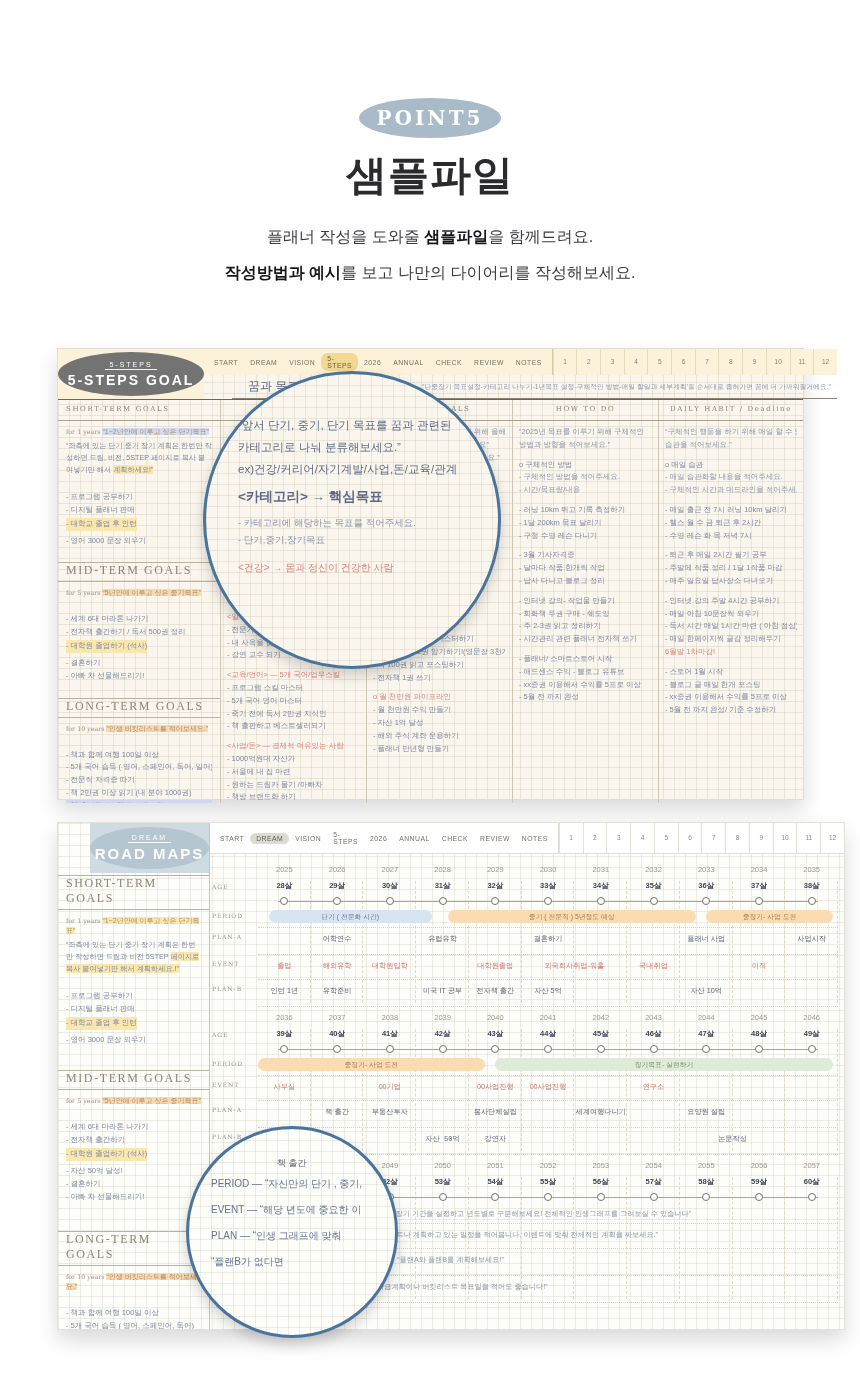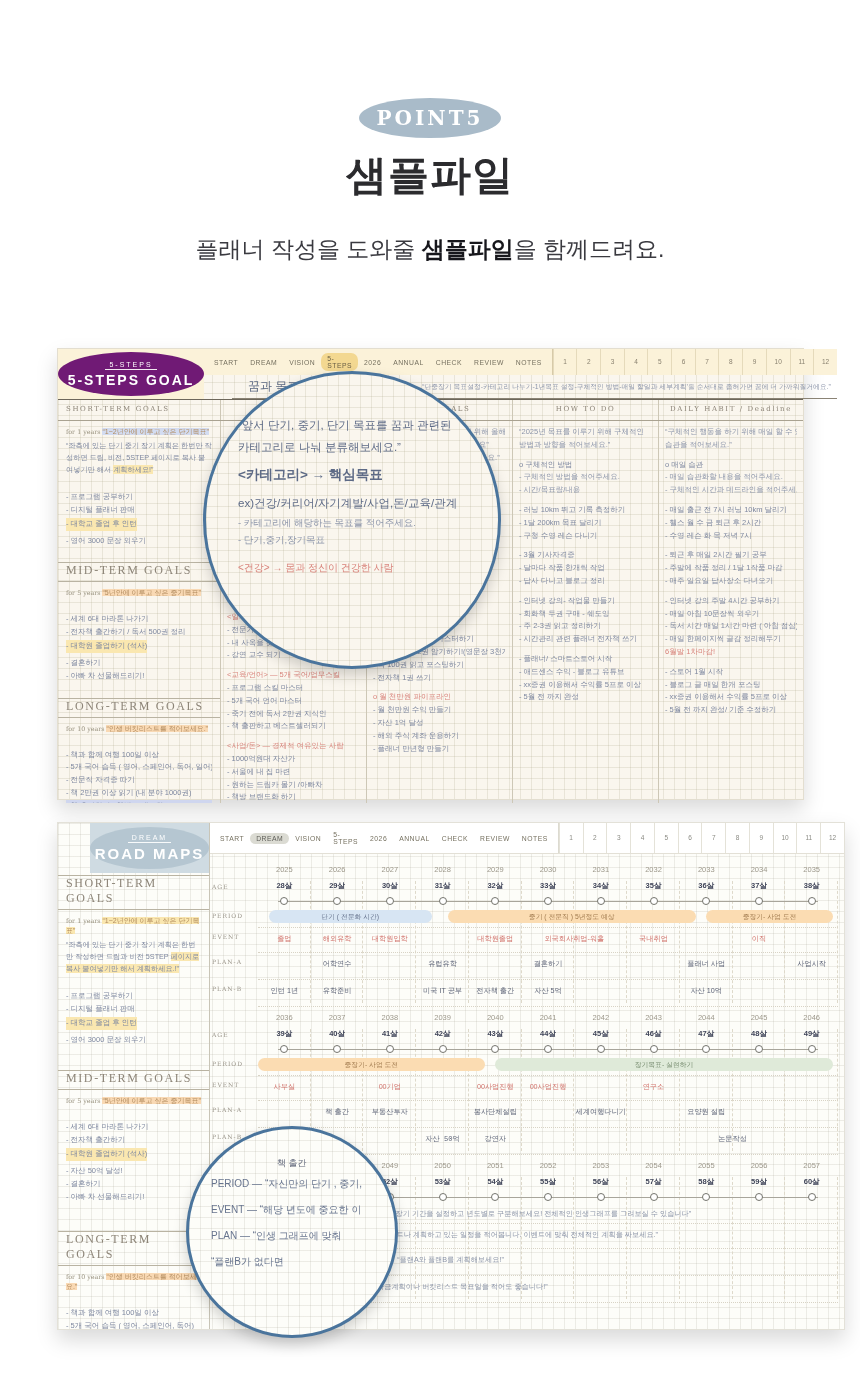--- a/index.html
+++ b/index.html
@@ -4,21 +4,21 @@
 <style>
   html,body{margin:0;padding:0;background:#fff;}
   .stage{position:relative;width:860px;height:1375px;background:#ffffff;overflow:hidden;
          font-family:"Liberation Sans",sans-serif;}
   
   .hdr{position:absolute;left:0;right:0;top:0;text-align:center;}
   .point-badge{display:inline-block;margin-top:98px;width:142px;height:40px;border-radius:50%;
        background:#a9bbc9;color:#fff;font-family:"DejaVu Serif",serif;font-weight:bold;
        font-size:20px;line-height:40px;letter-spacing:3px;}
   .page-title{margin-top:10px;font-size:41px;font-weight:800;color:#2b2b2e;letter-spacing:1px;}
-  .intro{margin-top:28px;font-size:23px;color:#3a3a40;line-height:36px;}
+  .intro{margin-top:16px;font-size:16px;color:#3a3a40;line-height:36px;}
   .intro b{color:#17171c;}
   
   .paper-grid{background-color:#faf6ee;background-image:
       linear-gradient(rgba(190,182,158,.28) 1px,transparent 1px),
       linear-gradient(90deg,rgba(190,182,158,.28) 1px,transparent 1px);
       background-size:11px 11px;}
   .paper-grid2{background-color:#fdfdf9;background-image:
       linear-gradient(rgba(185,183,170,.25) 1px,transparent 1px),
       linear-gradient(90deg,rgba(185,183,170,.25) 1px,transparent 1px);
       background-size:11px 11px;}
@@ -30,21 +30,21 @@
   .li.hl-yellow{background:#fae7b0;display:inline-block;}
   .hl-blue{background:#d3dcf1;}
   .hl-yellow{background:#fae7b0;}
   .hl-orange{background:#f9d9b4;}
   .hl-lav{background:#cfd6ef;}
   
   .p1{position:absolute;left:57px;top:348px;width:747px;height:452px;box-sizing:border-box;
       border:1px solid #e3ded0;box-shadow:0 10px 20px rgba(0,0,0,.15);}
   .p1-head{display:flex;height:50px;}
   .p1-badgecell{width:162px;background:#fbf2d9;display:flex;align-items:center;justify-content:center;}
-  .badge-ellipse{width:146px;height:44px;border-radius:50%;background:#701a75;color:#fff;
+  .badge-ellipse{width:146px;height:44px;border-radius:50%;background:#737373;color:#fff;
       text-align:center;display:flex;flex-direction:column;justify-content:center;}
   .badge-top{font-size:7px;letter-spacing:2px;border-bottom:1px solid rgba(255,255,255,.9);
       display:inline-block;margin:0 auto;padding:0 4px 1px;}
   .badge-main{font-size:14px;letter-spacing:2px;margin-top:2px;font-weight:bold;}
   .p1-headright{flex:1;display:flex;flex-direction:column;}
   .navbar{display:flex;align-items:center;height:26px;background:#fbf2d9;}
   .nav-items{flex:1;display:flex;justify-content:space-around;align-items:center;padding:0 4px;}
   .nav-it{font-size:6.8px;color:#75705f;letter-spacing:.5px;padding:2px 6px;border-radius:7px;cursor:pointer;}
   .p1 .nav-it.active{background:#f3d891;color:#6b6046;}
   .months{display:flex;width:284px;height:100%;border-left:1px solid rgba(150,130,80,.35);}
@@ -126,20 +126,21 @@
 </head>
 <body>
 
 <div class="stage">
 
   <div class="hdr">
     <div class="point-badge">POINT5</div>
     <div class="page-title">샘플파일</div>
     <div class="intro">
       <div><span>플래너 작성을 도와줄 </span><b>샘플파일</b><span>을 함께드려요.</span></div>
+      <div><b>작성방법과 예시</b><span>를 보고 나만의 다이어리를 작성해보세요.</span></div>
     </div>
   </div>
 
   <div class="p1 paper-grid">
     <div class="p1-head">
       <div class="p1-badgecell">
         <div class="badge-ellipse">
           <span class="badge-top">5-STEPS</span>
           <span class="badge-main">5-STEPS GOAL</span>
         </div>
@@ -302,22 +303,22 @@
           <div class="li gap">- 스토어 1월 시작</div>
           <div class="li ">- 블로그 글 매일 한개 포스팅</div>
           <div class="li ">- xx증권 이용해서 수익률 5프로 이상</div>
           <div class="li ">- 5월 전 까지 완성/ 기준 수정하기</div>
         </div>
     </div>
 
     <div class="mag mag1 paper-grid">
         <div class="li m-big">“앞서 단기, 중기, 단기 목표를 꿈과 관련된</div>
         <div class="li m-big">카테고리로 나눠 분류해보세요.”</div>
+        <div class="li m-big">ex)건강/커리어/자기계발/사업,돈/교육/관계</div>
         <div class="li m-head">&lt;카테고리&gt; → 핵심목표</div>
-        <div class="li m-big">ex)건강/커리어/자기계발/사업,돈/교육/관계</div>
         <div class="li m-sm">- 카테고리에 해당하는 목표를 적어주세요.</div>
         <div class="li m-sm">- 단기,중기,장기목표</div>
         <div class="li m-red">&lt;건강&gt; → 몸과 정신이 건강한 사람</div>
       </div>
   </div>
 
   <div class="p2 paper-grid2">
     <div class="p2-left">
       <div class="p2-badgecell">
         <div class="badge-ellipse blue">
@@ -463,37 +464,37 @@
               <span class="tickcell">
                 <i class="dot"></i>
               </span>
             </div>
           <div class="rm-row rm-period">
             <span class="rm-label">PERIOD</span>
           <span class="rm-pill pill-blue" style="left: 1.81818%; width: 28.1818%;">단기 ( 전문화 시간)</span>
               <span class="rm-pill pill-orange" style="left: 32.7273%; width: 42.7273%;">중기 ( 전문직 ) 5년정도 예상</span>
               <span class="rm-pill pill-orange" style="left: 77.2727%; width: 21.8182%;">중장기- 사업 도전</span>
             </div>
+          <div class="rm-row rm-plana">
+            <span class="rm-label">PLAN-A</span>
+          <span class="rm-ann " style="left: 13.6364%;">어학연수</span>
+              <span class="rm-ann " style="left: 31.8182%;">유럽유학</span>
+              <span class="rm-ann " style="left: 50%;">결혼하기</span>
+              <span class="rm-ann " style="left: 77.2727%;">플래너 사업</span>
+              <span class="rm-ann " style="left: 95.4545%;">사업시작</span>
+            </div>
           <div class="rm-row rm-event">
             <span class="rm-label">EVENT</span>
           <span class="rm-ann " style="left: 4.54545%;">졸업</span>
               <span class="rm-ann " style="left: 13.6364%;">해외유학</span>
               <span class="rm-ann " style="left: 22.7273%;">대학원입학</span>
               <span class="rm-ann " style="left: 40.9091%;">대학원졸업</span>
               <span class="rm-ann " style="left: 54.5455%;">외국회사취업-워홀</span>
               <span class="rm-ann " style="left: 68.1818%;">국내취업</span>
               <span class="rm-ann " style="left: 86.3636%;">이직</span>
-            </div>
-          <div class="rm-row rm-plana">
-            <span class="rm-label">PLAN-A</span>
-          <span class="rm-ann " style="left: 13.6364%;">어학연수</span>
-              <span class="rm-ann " style="left: 31.8182%;">유럽유학</span>
-              <span class="rm-ann " style="left: 50%;">결혼하기</span>
-              <span class="rm-ann " style="left: 77.2727%;">플래너 사업</span>
-              <span class="rm-ann " style="left: 95.4545%;">사업시작</span>
             </div>
           <div class="rm-row rm-planb">
             <span class="rm-label">PLAN-B</span>
           <span class="rm-ann " style="left: 4.54545%;">인턴 1년</span>
               <span class="rm-ann " style="left: 13.6364%;">유학준비</span>
               <span class="rm-ann " style="left: 31.8182%;">미국 IT 공부</span>
               <span class="rm-ann " style="left: 40.9091%;">전자책 출간</span>
               <span class="rm-ann " style="left: 50%;">자산 5억</span>
               <span class="rm-ann " style="left: 77.2727%;">자산 10억</span>
             </div>

